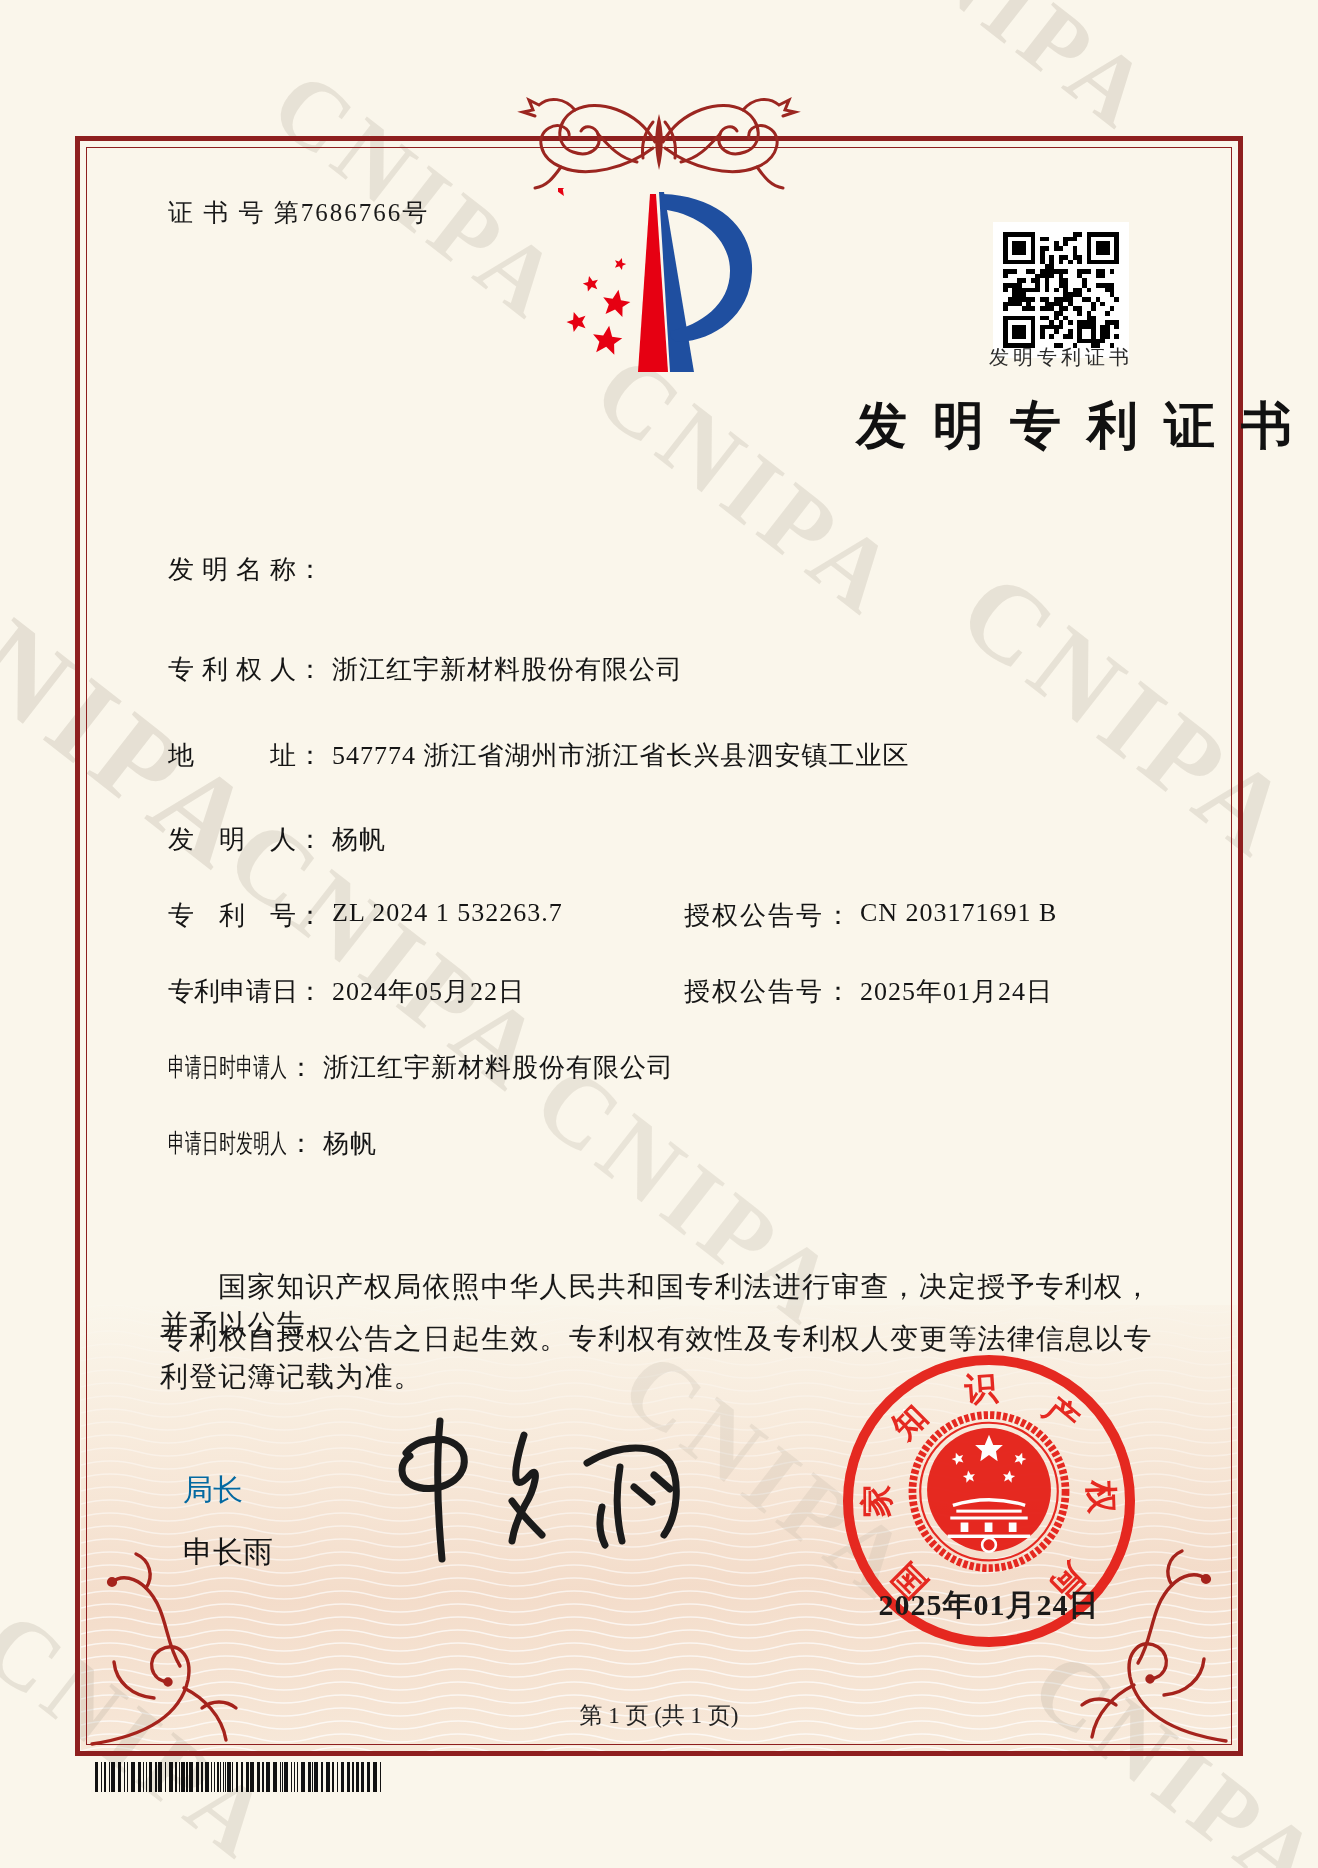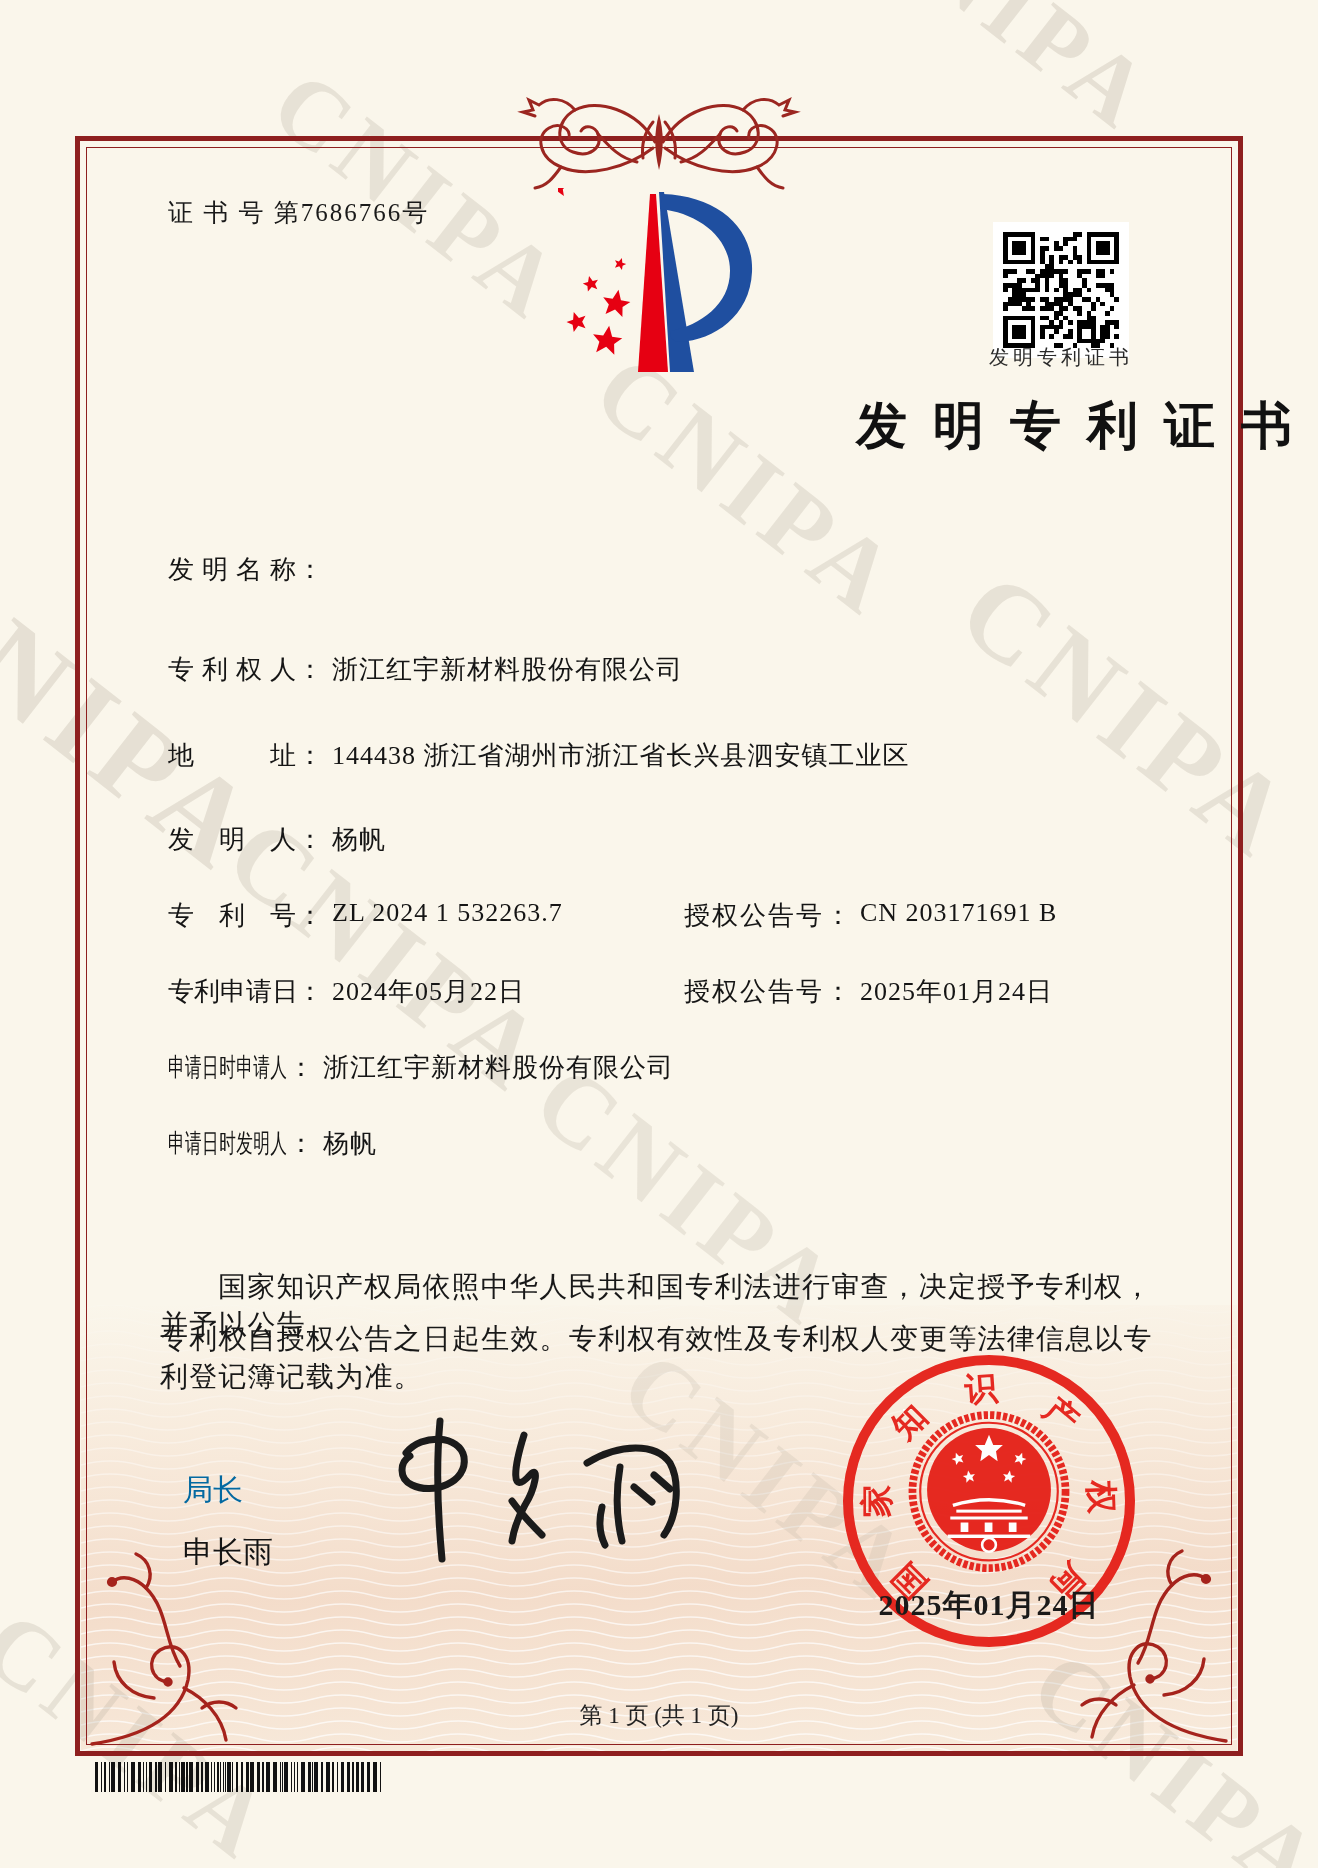--- a/index.html
+++ b/index.html
@@ -438,21 +438,21 @@
     </span>
     <span class="fcolon">：</span>
   <span class="fvalue">浙江红宇新材料股份有限公司</span>
 </div>
 <div class="row" style="top:738px">
   <span class="flabel">
       <span>地</span>
       <span>址</span>
     </span>
     <span class="fcolon">：</span>
-  <span class="fvalue">144438 浙江省湖州市浙江省长兴县泗安镇工业区</span>
+  <span class="fvalue">547774 浙江省湖州市浙江省长兴县泗安镇工业区</span>
 </div>
 <div class="row" style="top:822px">
   <span class="flabel">
       <span>发</span>
       <span>明</span>
       <span>人</span>
     </span>
     <span class="fcolon">：</span>
   <span class="fvalue">杨帆</span>
 </div>

